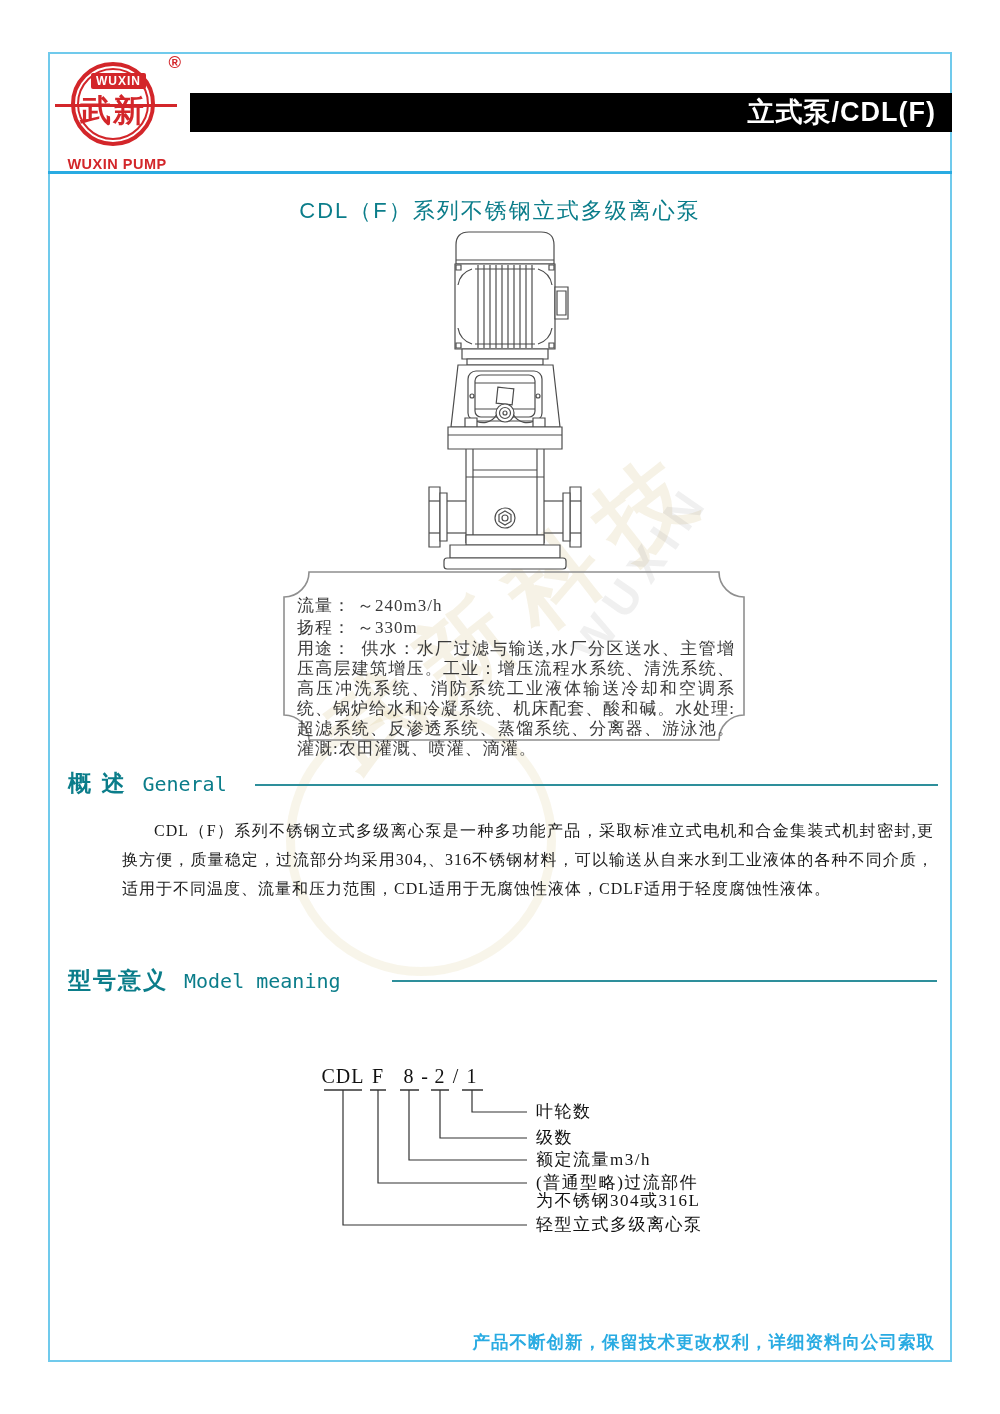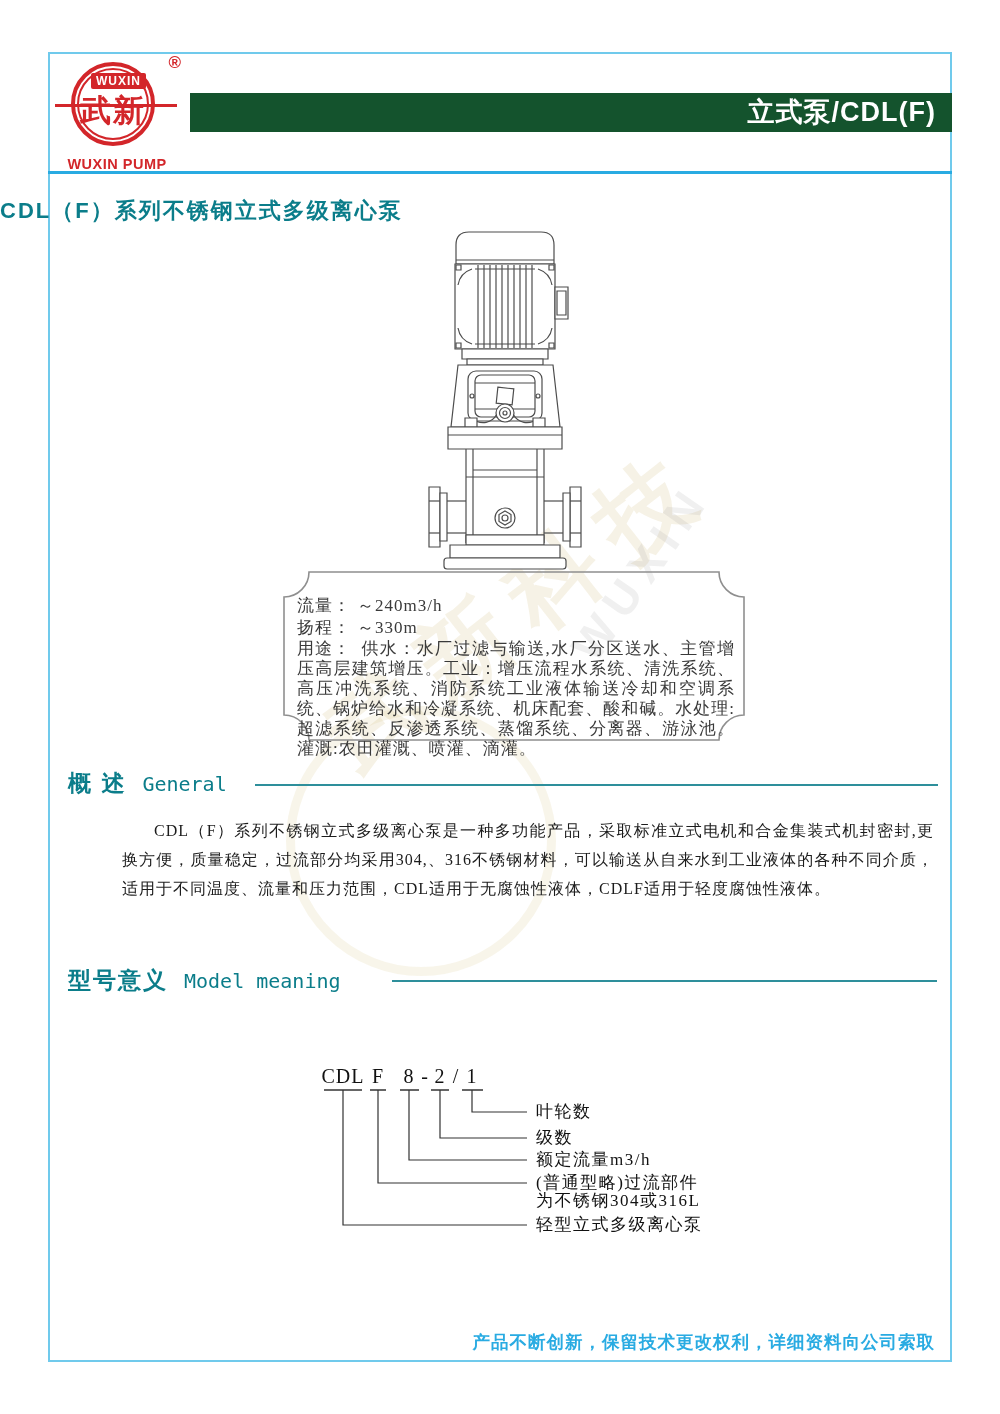--- a/index.html
+++ b/index.html
@@ -38,26 +38,26 @@
                  font-size:12px; font-weight:800; letter-spacing:1px; padding:1px 5px;
                  border-radius:2px; }
   .logo .cn { position:absolute; left:20px; top:37px; width:76px; text-align:center;
               color:#D3262A; font-size:31px; font-weight:900; letter-spacing:2px;
               font-family:"Liberation Serif", serif; }
   .logo .caption { position:absolute; left:0; top:103px; width:124px; text-align:center;
                    color:#D3262A; font-size:14.5px; font-weight:800; letter-spacing:0.5px; }
 
   
   .banner { position:absolute; left:190px; top:93px; width:762px; height:39px;
-            background:#14532d; color:#fff; font-size:27px; font-weight:800;
+            background:#000000; color:#fff; font-size:27px; font-weight:800;
             text-align:right; line-height:39px; padding-right:16px; letter-spacing:1px; }
 
   
-  .product-title { position:absolute; left:0; top:196px; width:1000px; text-align:left;
-                   color:#0B7D8A; font-size:22px; font-weight:700; letter-spacing:2px; }
+  .product-title { position:absolute; left:0; top:196px; width:1000px; text-align:center;
+                   color:#0B7D8A; font-size:22px; font-weight:400; letter-spacing:2px; }
 
   
   .pump-svg { position:absolute; left:420px; top:225px; }
   .pump-svg * { vector-effect:non-scaling-stroke; }
 
   
   .spec-box { position:absolute; left:283px; top:571px; width:462px; height:170px; }
   .spec-border { position:absolute; left:0; top:0; }
   .spec-content { position:absolute; left:14px; top:24px; width:438px;
                   font-family:"Liberation Serif", serif; color:#3a3a3a;

